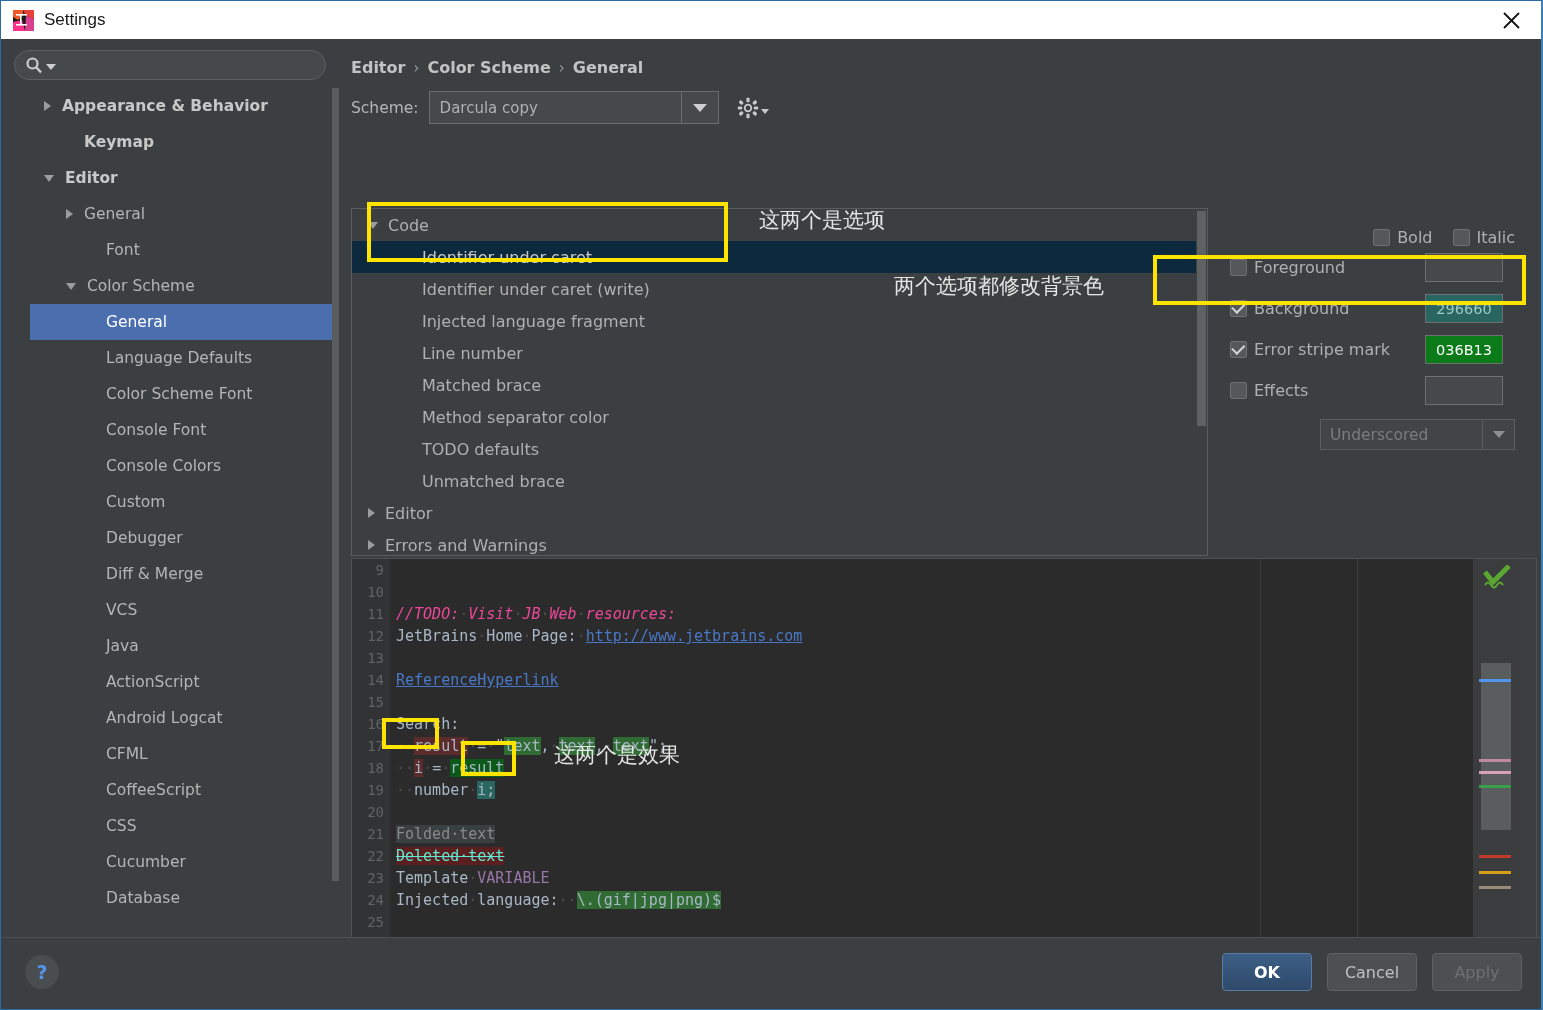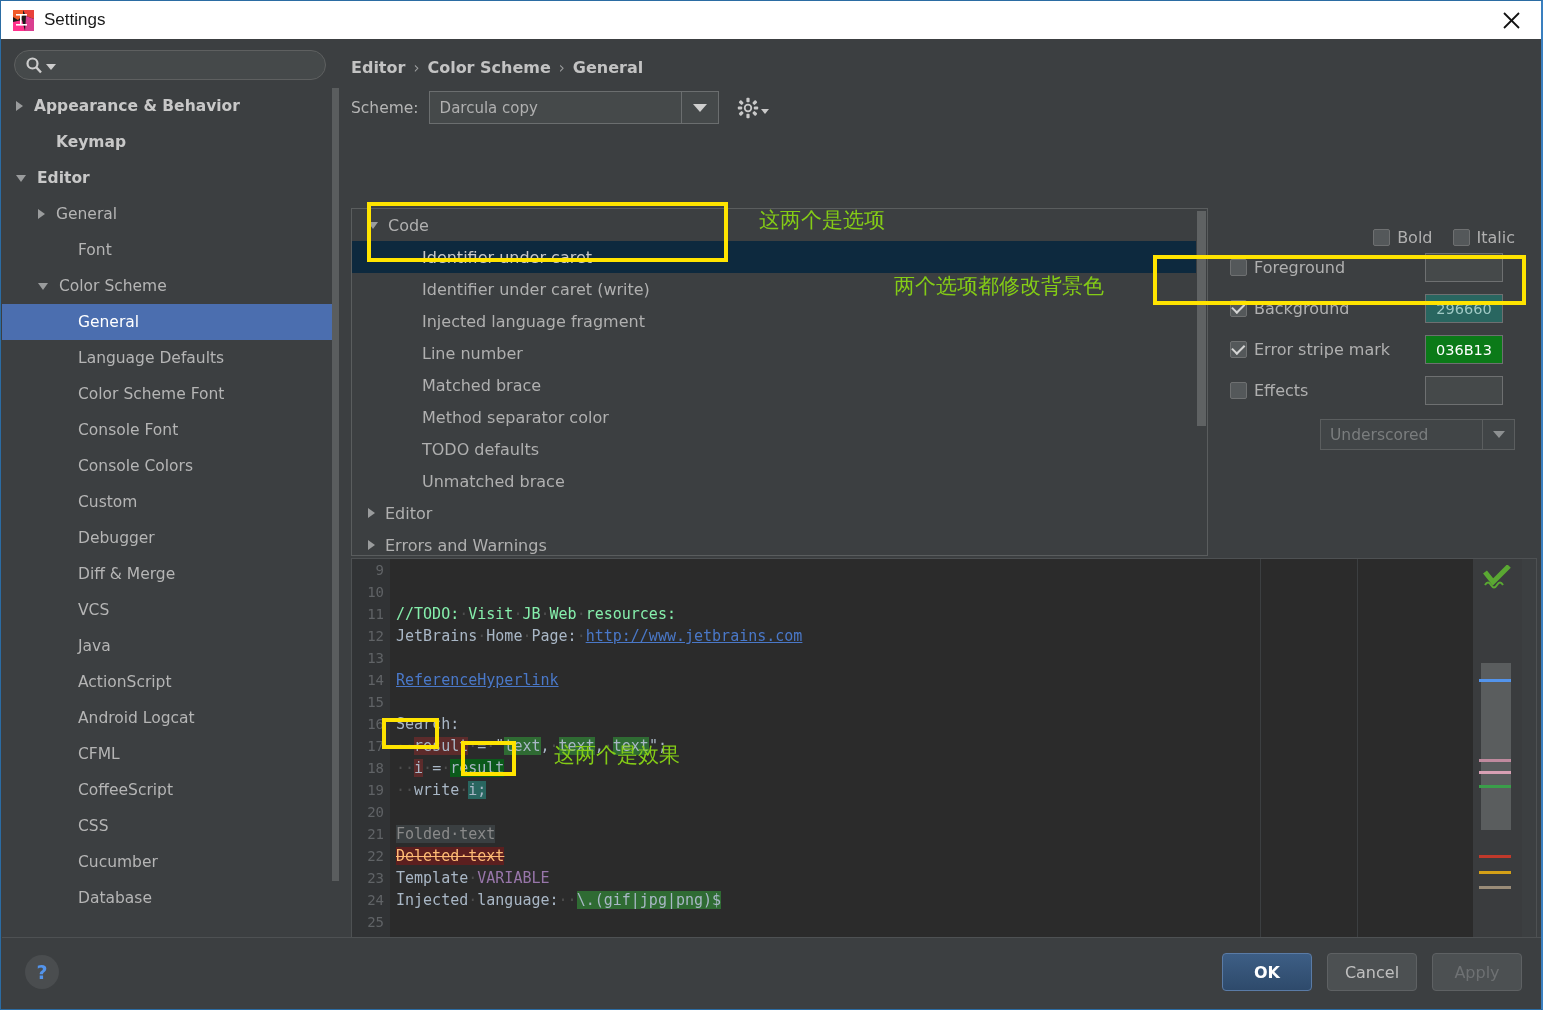--- a/index.html
+++ b/index.html
@@ -22,21 +22,21 @@
   .close-btn svg{ display:block; }
 
   
   .sidebar{ position:absolute; left:1px; top:39px; width:337px; height:898px; background:#3c3f41; }
   .search-wrap{ padding:10px 13px 8px 12px; }
   .search-box{ height:30px; border:1px solid #5e6060; border-radius:15px; background:#45494a;
                display:flex; align-items:center; padding:0 10px; }
   .search-box .mag{ flex:0 0 auto; display:flex; align-items:center; }
   .search-input{ border:0; background:transparent; outline:none; color:#bbb; font-size:13px;
                  font-family:"DejaVu Sans",sans-serif; flex:1; margin-left:6px; height:26px; }
-  .tree{ position:relative; height:852px; overflow:hidden; }
+  .tree{ position:relative; height:852px; overflow:hidden;margin-left:28px; }
   .titem{ height:36px; display:flex; align-items:center; font-size:15.5px; color:#b5b5b5;
           cursor:default; white-space:nowrap; }
   .titem.bold{ font-weight:bold; color:#c8c8c8; }
   .titem.sel{ background:#4b6eaf; color:#ffffff; }
   .arrow{ width:0; height:0; flex:0 0 auto; }
   .arrow.right{ border-left:7px solid #9a9c9d; border-top:5px solid transparent; border-bottom:5px solid transparent; }
   .arrow.down{ border-top:7px solid #9a9c9d; border-left:5px solid transparent; border-right:5px solid transparent; }
   .side-scroll{ position:absolute; right:0; top:0; width:7px; background:#3c3f41; }
   .side-thumb{ position:absolute; right:0; top:0; width:7px; background:#5a5d5e; border-radius:0; }
 
@@ -103,32 +103,32 @@
   .help{ position:absolute; left:23px; top:17px; width:34px; height:34px; border-radius:50%;
          background:#4a4d4f; display:flex; align-items:center; justify-content:center;
          color:#5394ec; font-size:19px; font-weight:bold; cursor:pointer; }
   .btns{ position:absolute; right:20px; top:15px; display:flex; gap:15px; }
   .btn{ width:90px; height:38px; border:1px solid #5e6163; border-radius:4px; background:#4c5052;
         display:flex; align-items:center; justify-content:center; font-size:16px; color:#c0c0c0; cursor:pointer; }
   .btn.primary{ background:linear-gradient(#3d5e85,#2e4a6b); border-color:#5a7ba6; color:#ffffff; font-weight:bold; }
   .btn.disabled{ color:#6e7173; cursor:default; }
 
   
-  .anno{ position:absolute; color:#84cc16; font-size:21px; font-family:"DejaVu Sans","Liberation Sans",sans-serif;
+  .anno{ position:absolute; color:#e5e5e5; font-size:21px; font-family:"DejaVu Sans","Liberation Sans",sans-serif;
          white-space:nowrap; pointer-events:none; }
   .hlbox{ position:absolute; border:4px solid #ffe400; pointer-events:none; }
   
   .tk-green{ background:#2f6b33; color:#a9b7c6; }
   .tk-darkred{ background:#5c2b2b; color:#a9b7c6; }
   .tk-teal{ background:#296660; color:#a9b7c6; }
   .tk-gdark{ background:#0b5a1a; color:#a9b7c6; }
-  .tk-todo{ color:#86efac; }
+  .tk-todo{ color:#ec4899; font-style:italic; }
   .tk-link{ color:#4a78c8; text-decoration:underline; }
   .tk-fold{ background:#3a3f41; color:#8a8a8a; }
-  .tk-del{ background:#5c1f1f; color:#fdba74; text-decoration:line-through; }
+  .tk-del{ background:#5c1f1f; color:#5eead4; text-decoration:line-through; }
   .tk-var{ color:#9876aa; }
   .tk-dot{ color:#4d4d4d; }
 </style>
 </head>
 <body>
 
 <div class="win">
 
   <div class="titlebar">
     <span class="app-icon">
@@ -417,21 +417,21 @@
           <div class="cline"><span class="lnum">9</span><span class="ctext"></span></div>
           <div class="cline"><span class="lnum">10</span><span class="ctext"></span></div>
           <div class="cline"><span class="lnum">11</span><span class="ctext"><span class="tk-todo">//TODO:</span><span class="tk-dot">·</span><span class="tk-todo">Visit</span><span class="tk-dot">·</span><span class="tk-todo">JB</span><span class="tk-dot">·</span><span class="tk-todo">Web</span><span class="tk-dot">·</span><span class="tk-todo">resources:</span></span></div>
           <div class="cline"><span class="lnum">12</span><span class="ctext"><span>JetBrains</span><span class="tk-dot">·</span><span>Home</span><span class="tk-dot">·</span><span>Page:</span><span class="tk-dot">·</span><span class="tk-link">http://www.jetbrains.com</span></span></div>
           <div class="cline"><span class="lnum">13</span></div>
           <div class="cline"><span class="lnum">14</span><span class="ctext"><span class="tk-link">ReferenceHyperlink</span></span></div>
           <div class="cline"><span class="lnum">15</span><span class="ctext"></span></div>
           <div class="cline"><span class="lnum">16</span><span class="ctext"><span>Search:</span></span></div>
           <div class="cline"><span class="lnum">17</span><span class="ctext"><span class="tk-dot">··</span><span class="tk-darkred">result</span><span class="tk-dot">·</span><span>=</span><span class="tk-dot">·</span><span>"</span><span class="tk-green">text</span><span>,</span><span class="tk-dot">·</span><span class="tk-green">text</span><span>,</span><span class="tk-dot">·</span><span class="tk-green">text</span><span>";</span></span></div>
           <div class="cline"><span class="lnum">18</span><span class="ctext"><span class="tk-dot">··</span><span class="tk-darkred">i</span><span class="tk-dot">·</span><span>=</span><span class="tk-dot">·</span><span class="tk-gdark">result</span></span></div>
-          <div class="cline"><span class="lnum">19</span><span class="ctext"><span class="tk-dot">··</span><span>write</span><span class="tk-dot">·</span><span class="tk-teal">i;</span></span></div>
+          <div class="cline"><span class="lnum">19</span><span class="ctext"><span class="tk-dot">··</span><span>number</span><span class="tk-dot">·</span><span class="tk-teal">i;</span></span></div>
           <div class="cline"><span class="lnum">20</span><span class="ctext"></span></div>
           <div class="cline"><span class="lnum">21</span><span class="ctext"><span class="tk-fold">Folded</span><span class="tk-fold">·</span><span class="tk-fold">text</span></span></div>
           <div class="cline"><span class="lnum">22</span><span class="ctext"><span class="tk-del">Deleted·text</span></span></div>
           <div class="cline"><span class="lnum">23</span><span class="ctext"><span>Template</span><span class="tk-dot">·</span><span class="tk-var">VARIABLE</span></span></div>
           <div class="cline"><span class="lnum">24</span><span class="ctext"><span>Injected</span><span class="tk-dot">·</span><span>language:</span><span class="tk-dot">··</span><span class="tk-green">\.(gif|jpg|png)$</span></span></div>
           <div class="cline"><span class="lnum">25</span><span class="ctext"></span></div>
           <div class="cline"><span class="lnum">26</span><span class="ctext"><span>Code·Inspections:</span></span></div>
         </div>
       <div class="vsep" style="left:908px;"></div>
       <div class="vsep" style="left:1005px;"></div>

